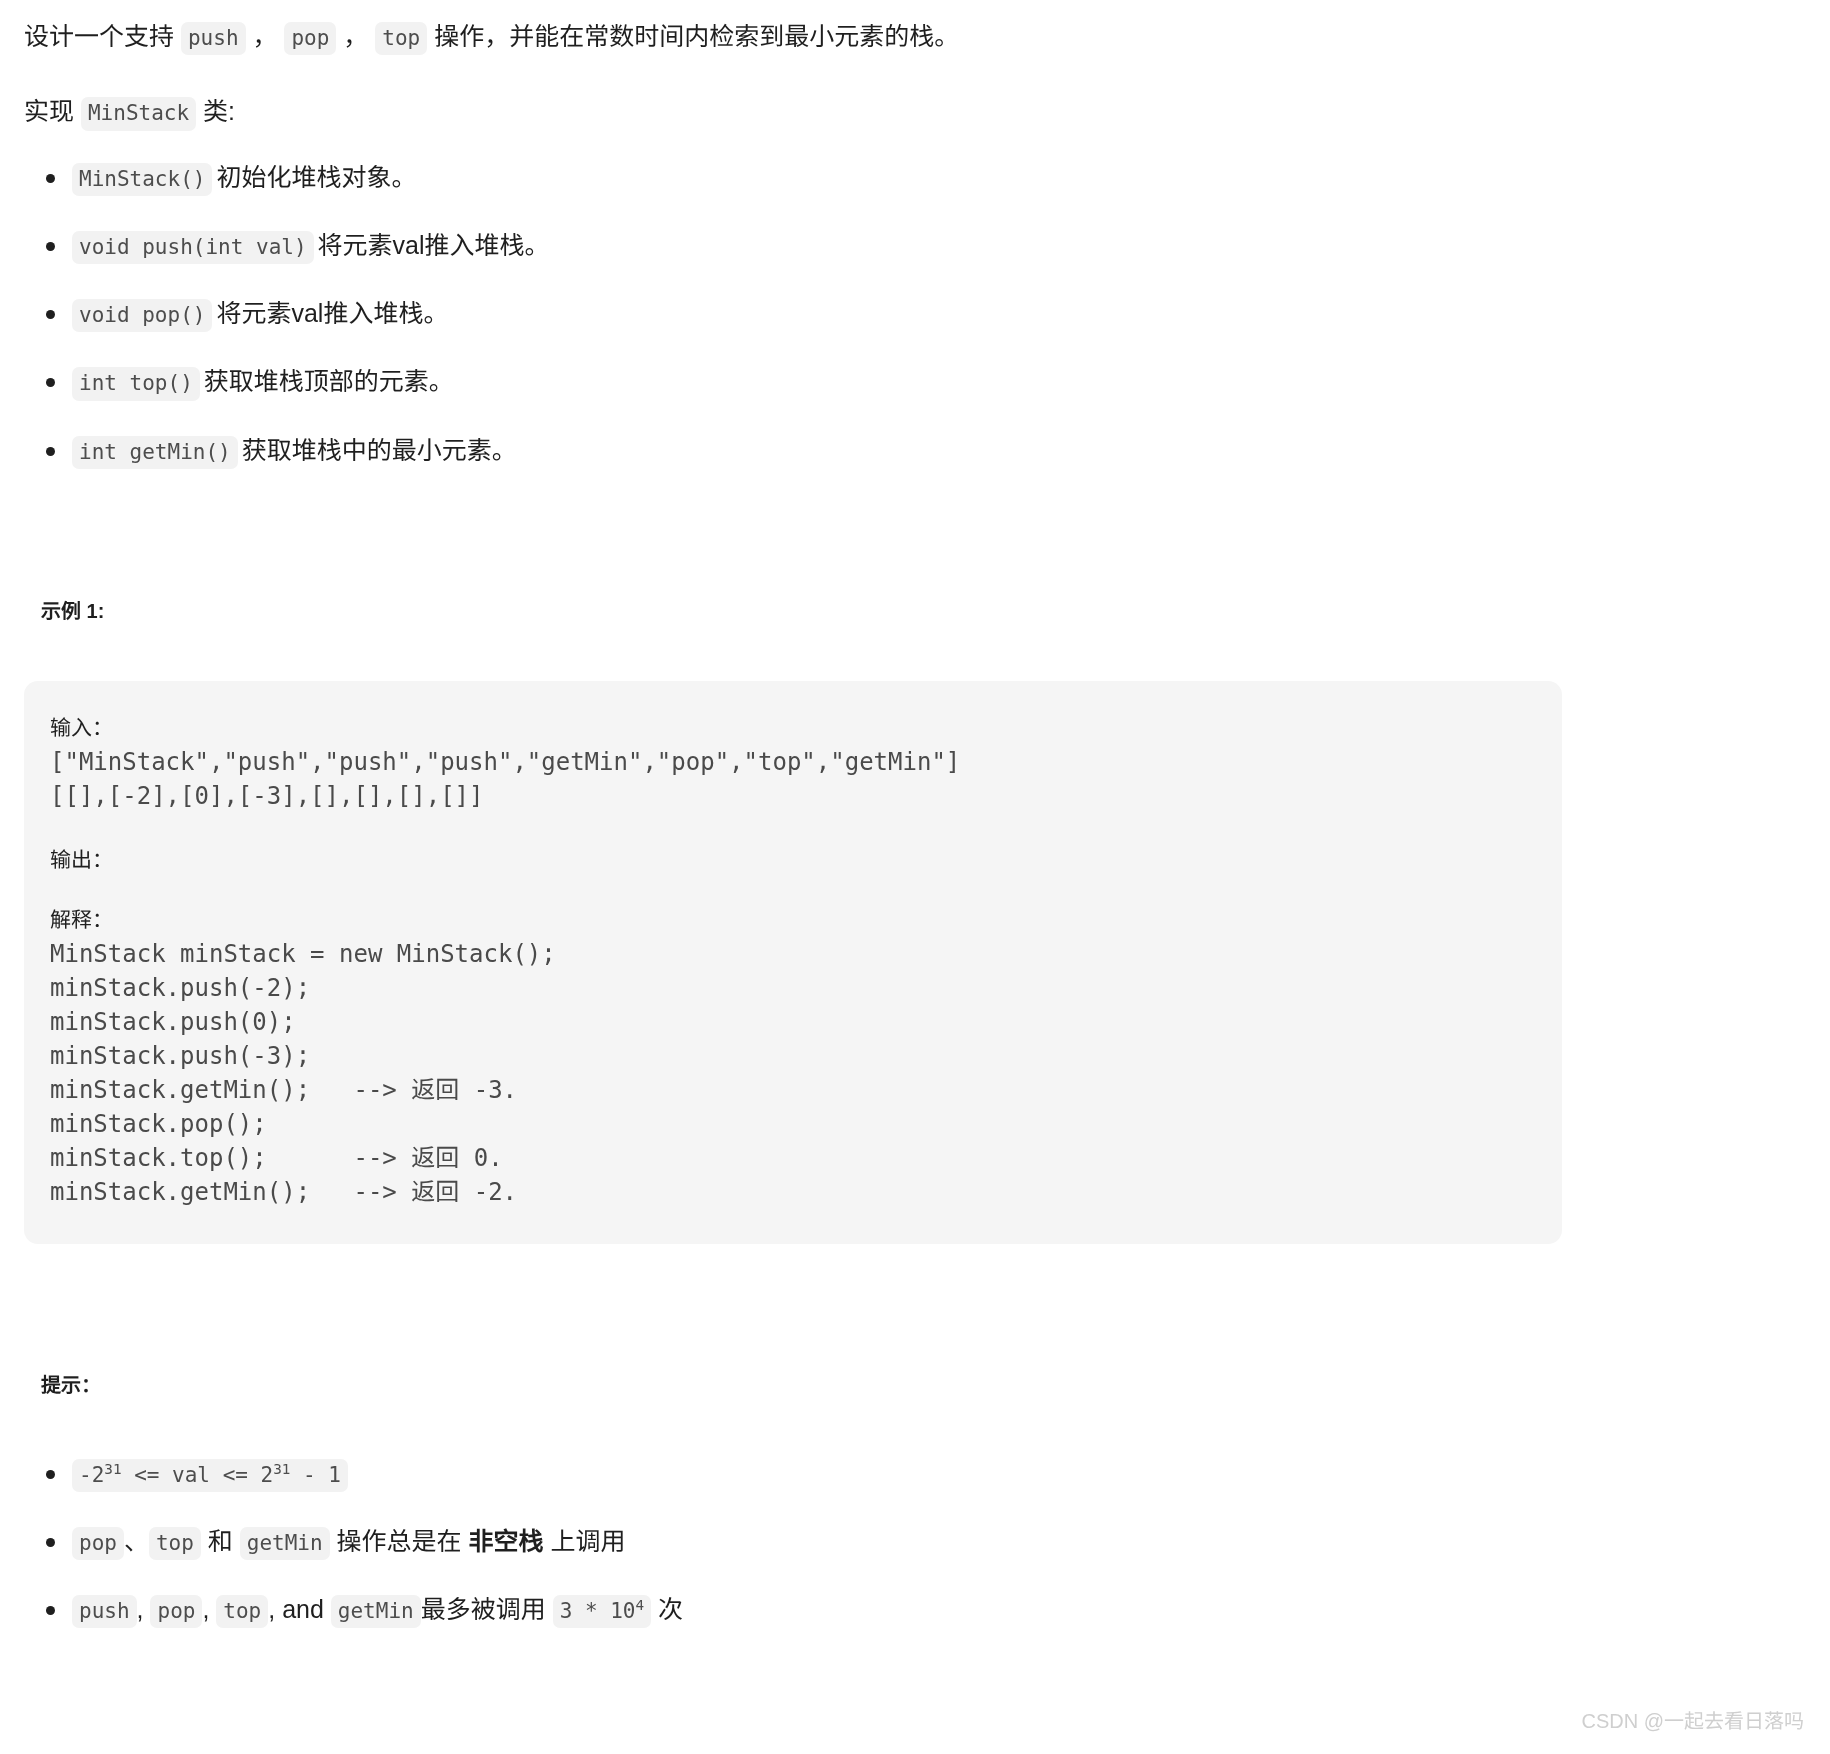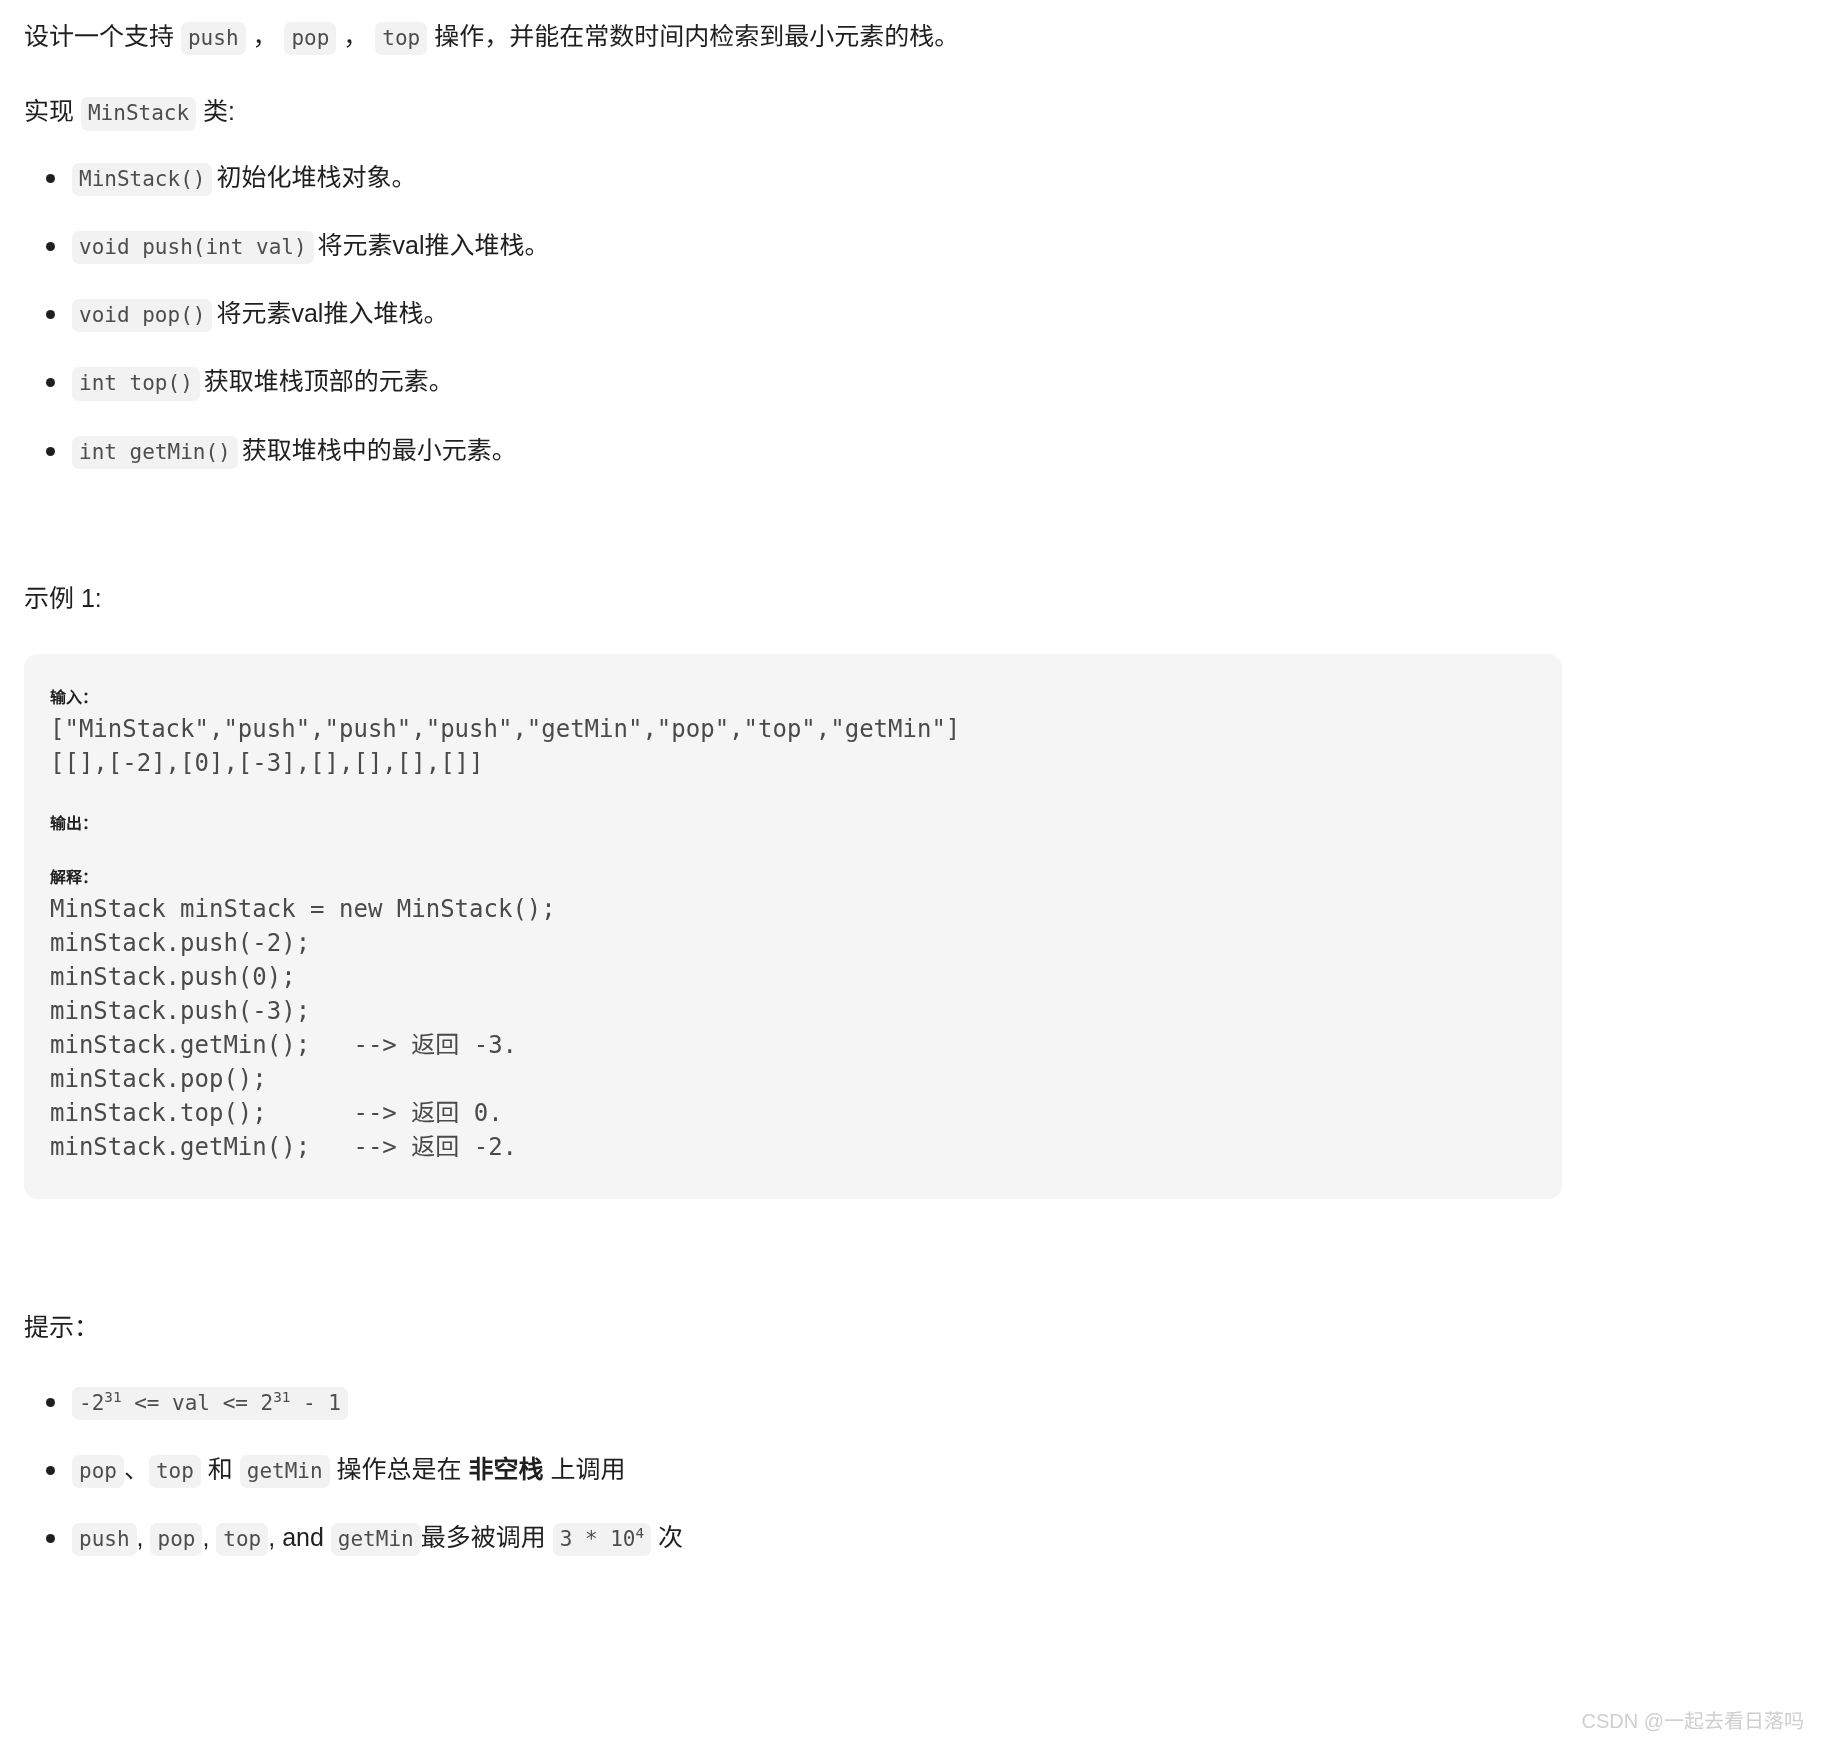--- a/index.html
+++ b/index.html
@@ -71,37 +71,37 @@
     top: 15px;
     width: 9px;
     height: 9px;
     background: #1f1f1f;
     border-radius: 50%;
   }
   ul.blist li .txt { margin-left: 4px; }
 
   
   .sec-title {
-    font-size: 25px;
-    font-weight: normal;
-    color: #1f1f1f;
-    margin: 0;
+    font-size: 20px;
+    font-weight: bold;
+    color: #1f1f1f;
+    margin: 17px;
   }
 
   
   .codeblock {
     background: #f5f5f5;
     border-radius: 14px;
     padding: 30px 26px 34px 26px;
     box-sizing: border-box;
     margin: 0;
   }
   .cb-label {
-    font-size: 16px;
-    font-weight: bold;
+    font-size: 21px;
+    font-weight: normal;
     color: #1f1f1f;
     margin: 0 0 4px 0;
     font-family: "Liberation Sans", "DejaVu Sans", sans-serif;
   }
   pre.cb-code {
     font-family: "DejaVu Sans Mono", "Liberation Mono", monospace;
     font-size: 24px;
     line-height: 1.42;
     color: #4a4a4a;
     margin: 0;

